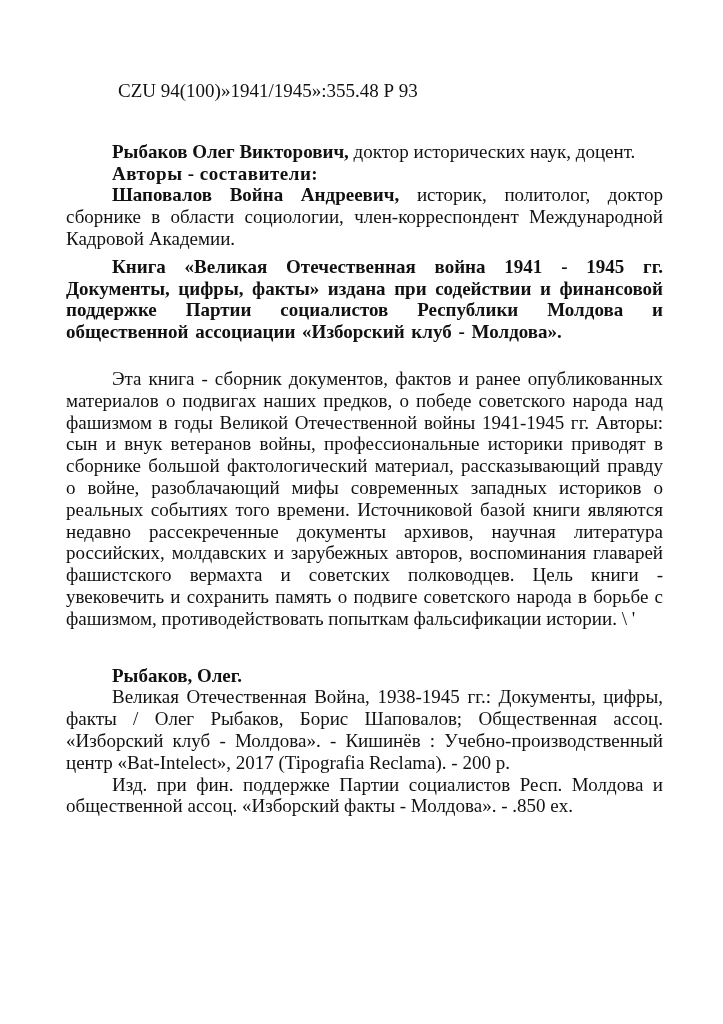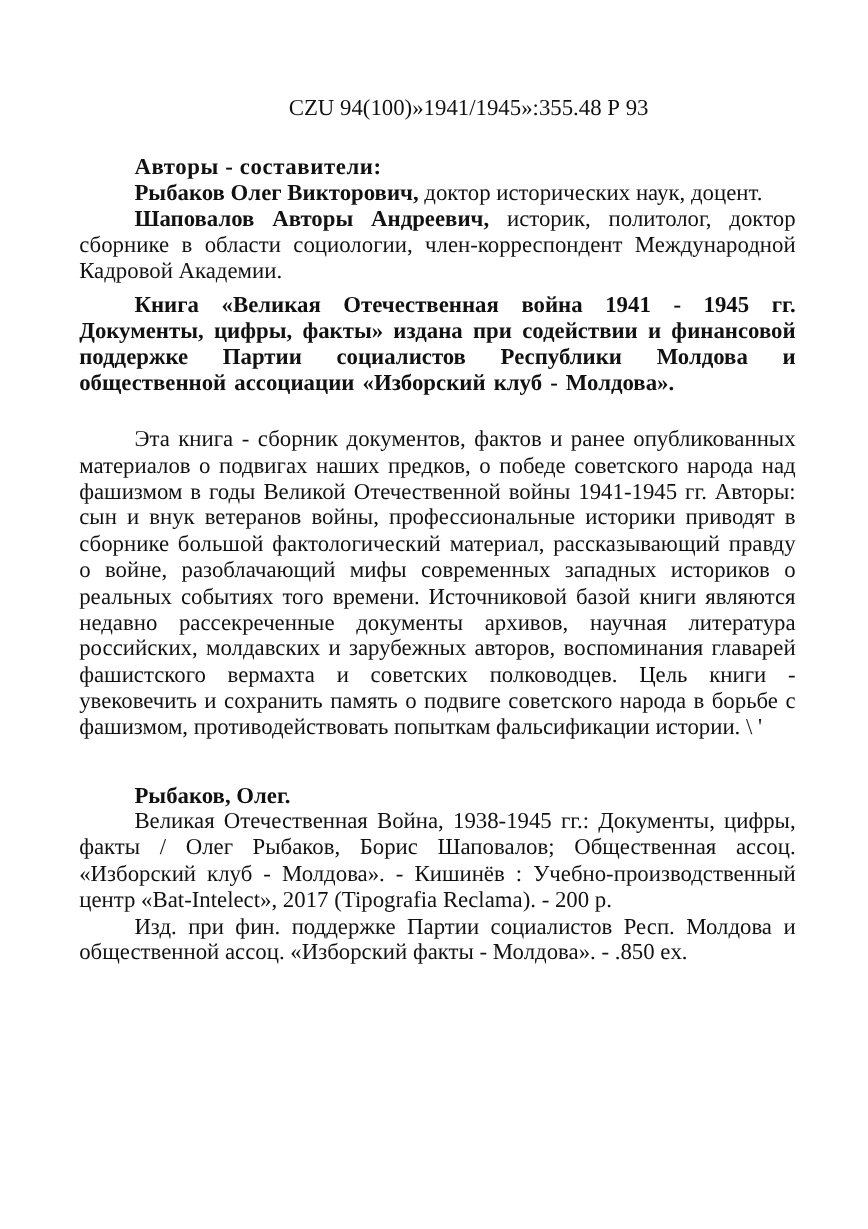--- a/index.html
+++ b/index.html
@@ -19,22 +19,22 @@
     font-size: 19px;
     line-height: 21.8px;
     overflow: hidden;
   }
   .para {
     margin: 0;
     text-align: justify;
     text-indent: 46px;
   }
   .czu-line {
-    margin: 0 0 27px 0;
-    text-align: center;
+    margin: 0 0 39px 0;
+    text-align: left;
     text-indent: 52px;
     white-space: nowrap;
   }
   .authors-heading {
     font-weight: bold;
     letter-spacing: 0.5px;
   }
   .bold {
     font-weight: bold;
   }
@@ -54,25 +54,25 @@
     font-weight: bold;
   }
 </style>
 </head>
 <body>
 
 <div class="page">
 
   <p class="para czu-line">CZU 94(100)»1941/1945»:355.48 Р 93</p>
 
+  <p class="para"><span class="bold">Рыбаков Олег Викторович,</span><span> доктор исторических наук, доцент.</span></p>
+
   <p class="para authors-heading">Авторы - составители:</p>
 
-  <p class="para"><span class="bold">Рыбаков Олег Викторович,</span><span> доктор исторических наук, доцент.</span></p>
-
-  <p class="para"><span class="bold">Шаповалов Авторы Андреевич,</span><span> историк, политолог, доктор сборнике в области социологии, член-корреспондент Международной Кадровой Академии.</span></p>
+  <p class="para"><span class="bold">Шаповалов Война Андреевич,</span><span> историк, политолог, доктор сборнике в области социологии, член-корреспондент Международной Кадровой Академии.</span></p>
 
   <p class="para funding-note">Книга «Великая Отечественная война 1941 - 1945 гг. Документы, цифры, факты» издана при содействии и финансовой поддержке Партии социалистов Республики Молдова и общественной ассоциации «Изборский клуб - Молдова».</p>
 
   <p class="para annotation">Эта книга - сборник документов, фактов и ранее опубликованных материалов о подвигах наших предков, о победе советского народа над фашизмом в годы Великой Отечественной войны 1941-1945 гг. Авторы: сын и внук ветеранов войны, профессиональные историки приводят в сборнике большой фактологический материал, рассказывающий правду о войне, разоблачающий мифы современных западных историков о реальных событиях того времени. Источниковой базой книги являются недавно рассекреченные документы архивов, научная литература российских, молдавских и зарубежных авторов, воспоминания главарей фашистского вермахта и советских полководцев. Цель книги - увековечить и сохранить память о подвиге советского народа в борьбе с фашизмом, противодействовать попыткам фальсификации истории. \ '</p>
 
   <div class="catalog-block">
     <p class="para catalog-author">Рыбаков, Олег.</p>
     <p class="para">Великая Отечественная Война, 1938-1945 гг.: Документы, цифры, факты / Олег Рыбаков, Борис Шаповалов; Общественная ассоц. «Изборский клуб - Молдова». - Кишинёв : Учебно-производственный центр «Bat-Intelect», 2017 (Tipografia Reclama). - 200 p.</p>
     <p class="para">Изд. при фин. поддержке Партии социалистов Респ. Молдова и общественной ассоц. «Изборский факты - Молдова». - .850 ex.</p>
   </div>

